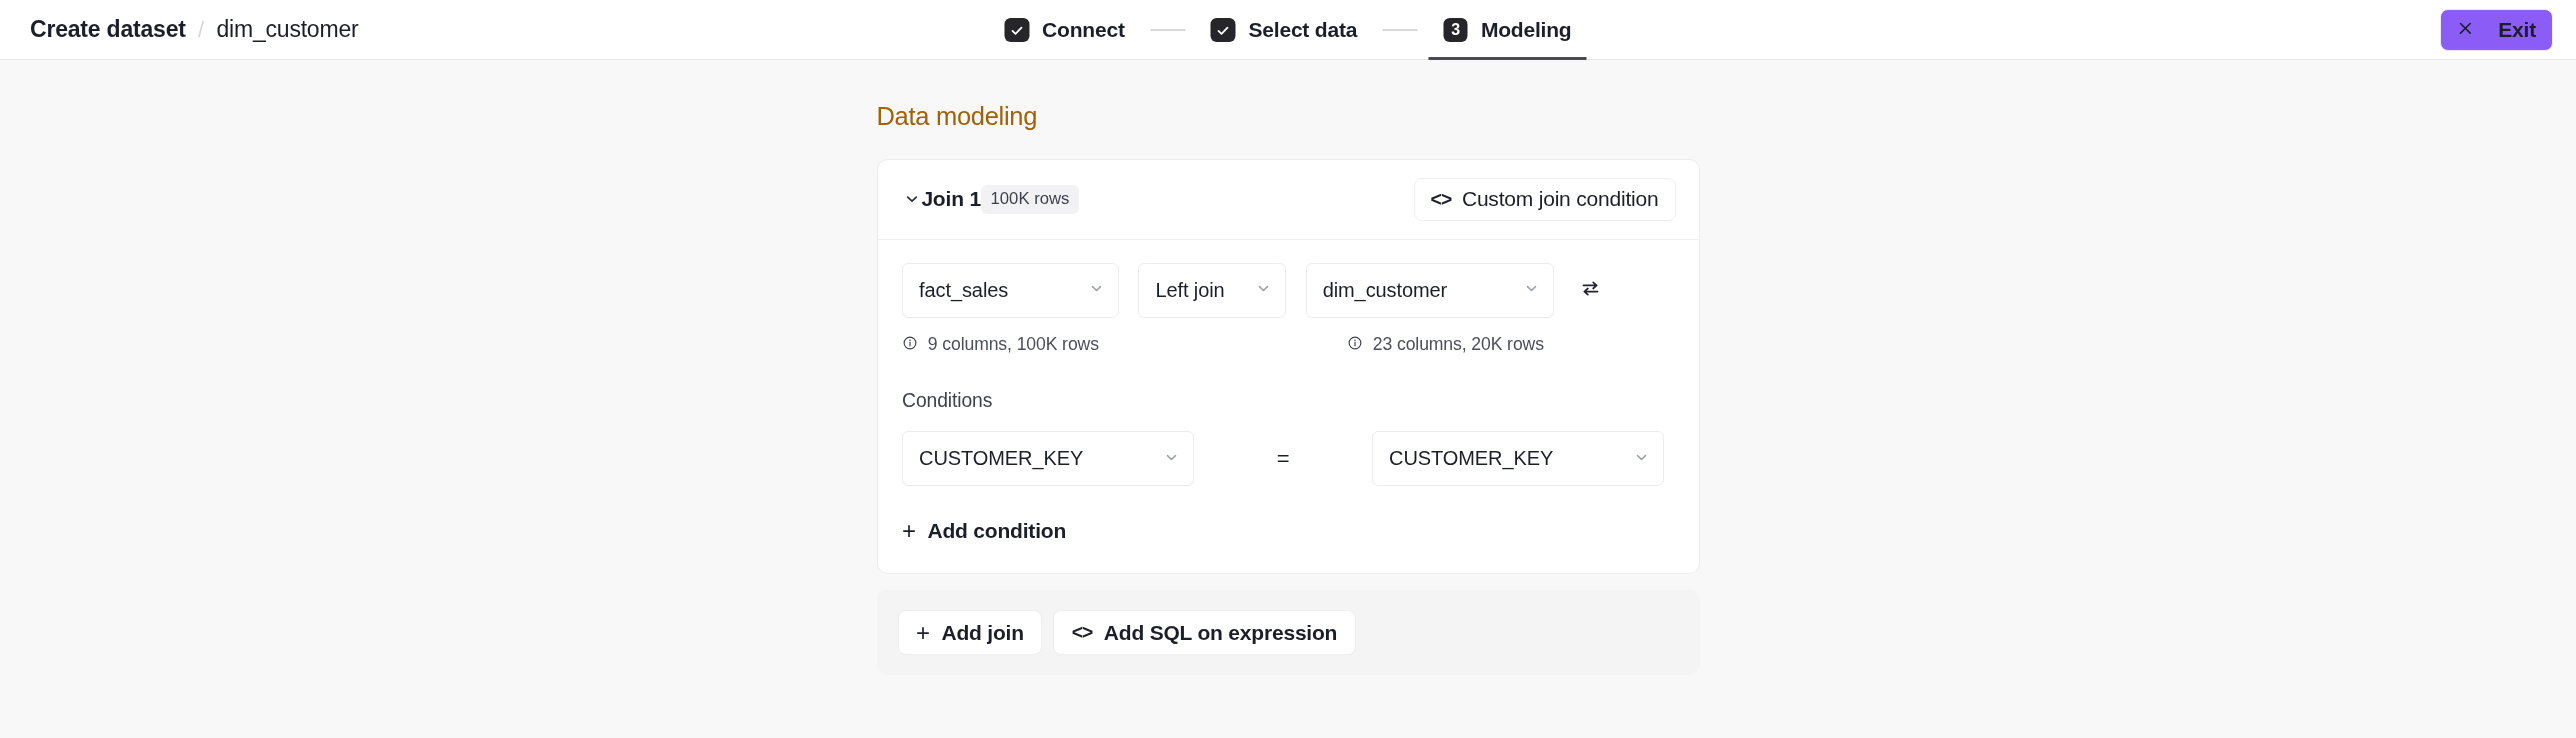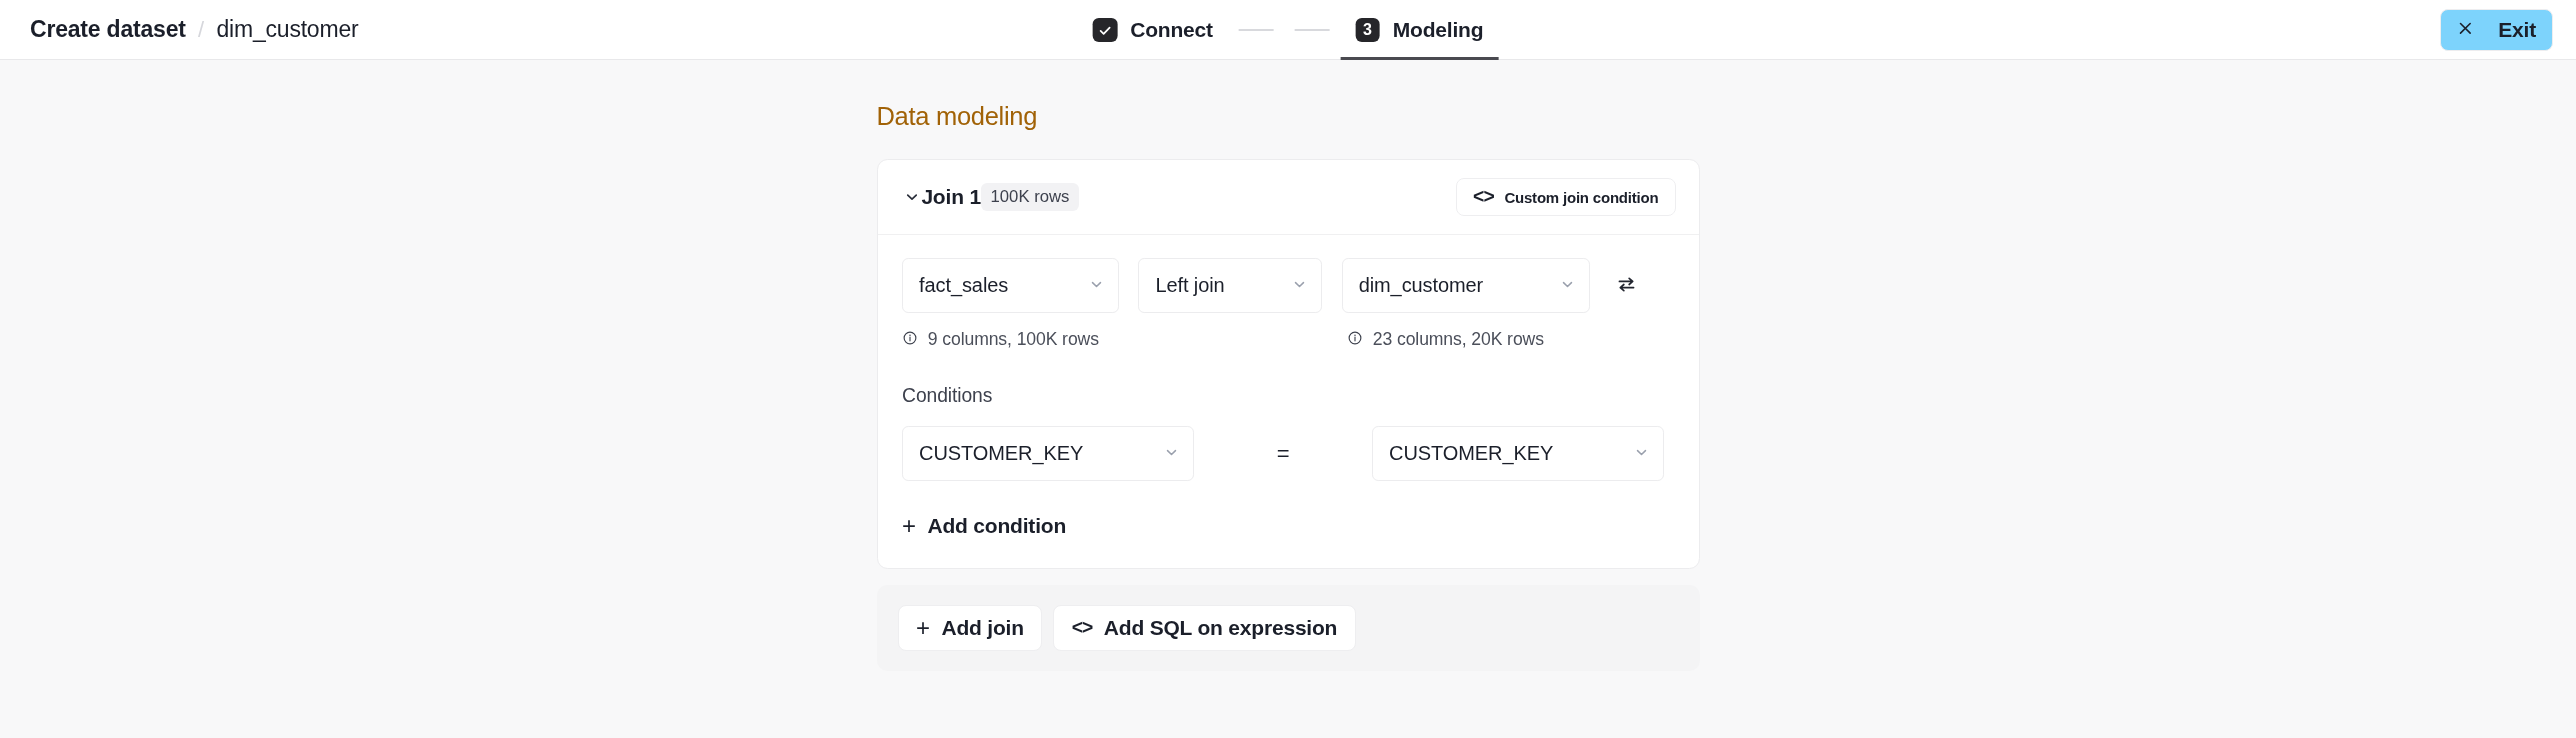--- a/index.html
+++ b/index.html
@@ -90,21 +90,21 @@
     position: absolute;
     right: 23px;
     top: 50%;
     transform: translateY(-50%);
     display: flex;
     align-items: center;
     gap: 25px;
     padding: 8px 16px;
     border: 0.9px solid #ededef;
     border-radius: 8px;
-    background: #7dd3fc;
+    background: #8b5cf6;
     cursor: pointer;
     white-space: nowrap;
   }
   .exit-label {
     font-size: 21px;
     font-weight: 700;
     color: #1b1f2a;
     letter-spacing: -0.2px;
   }
 
@@ -168,22 +168,22 @@
     align-items: center;
     gap: 10.6px;
     border: 0.9px solid #eeeef0;
     background: #ffffff;
     border-radius: 8px;
     padding: 8.8px 16px;
     cursor: pointer;
     white-space: nowrap;
   }
   .ghost-btn-label {
-    font-size: 15px;
-    font-weight: 700;
+    font-size: 21px;
+    font-weight: 400;
     color: #1b1f2a;
     letter-spacing: -0.2px;
   }
   .code-icon {
     font-size: 19.3px;
     color: #1b1f2a;
     font-weight: 700;
     line-height: 1;
     letter-spacing: -0.9px;
   }
@@ -209,21 +209,21 @@
   }
   .select-value {
     font-size: 20px;
     color: #1b1f2a;
     letter-spacing: -0.1px;
     white-space: nowrap;
     overflow: hidden;
     text-overflow: ellipsis;
   }
   .sel-left   { width: 217px; }
-  .sel-mid    { width: 184px; }
+  .sel-mid    { width: 148px; }
   .sel-right  { width: 248px; }
   .chev { flex: none; margin-left: 8.8px; }
 
   .swap-btn {
     width: 35px; height: 35px;
     display: flex; align-items: center; justify-content: center;
     cursor: pointer;
     flex: none;
   }
 
@@ -334,20 +334,28 @@
       <span class="step-marker">
         <svg width="15" height="15" viewBox="0 0 17 17" fill="none">
           <path d="M3.4 8.9 L6.8 12.2 L13.6 5.2" stroke="#ffffff" stroke-width="2" stroke-linecap="round" stroke-linejoin="round"></path>
         </svg>
       </span>
       <span class="step-label">Connect</span>
     </div>
 
     <div class="step-connector"></div>
 
+    <div class="step">
+      <span class="step-marker">
+        <svg width="15" height="15" viewBox="0 0 17 17" fill="none">
+          <path d="M3.4 8.9 L6.8 12.2 L13.6 5.2" stroke="#ffffff" stroke-width="2" stroke-linecap="round" stroke-linejoin="round"></path>
+        </svg>
+      </span>
+      <span class="step-label">Select data</span>
+    </div>
 
     <div class="step-connector"></div>
 
     <div class="step active">
       <span class="step-marker">
         <span class="step-num">3</span>
       </span>
       <span class="step-label">Modeling</span>
     </div>
 

